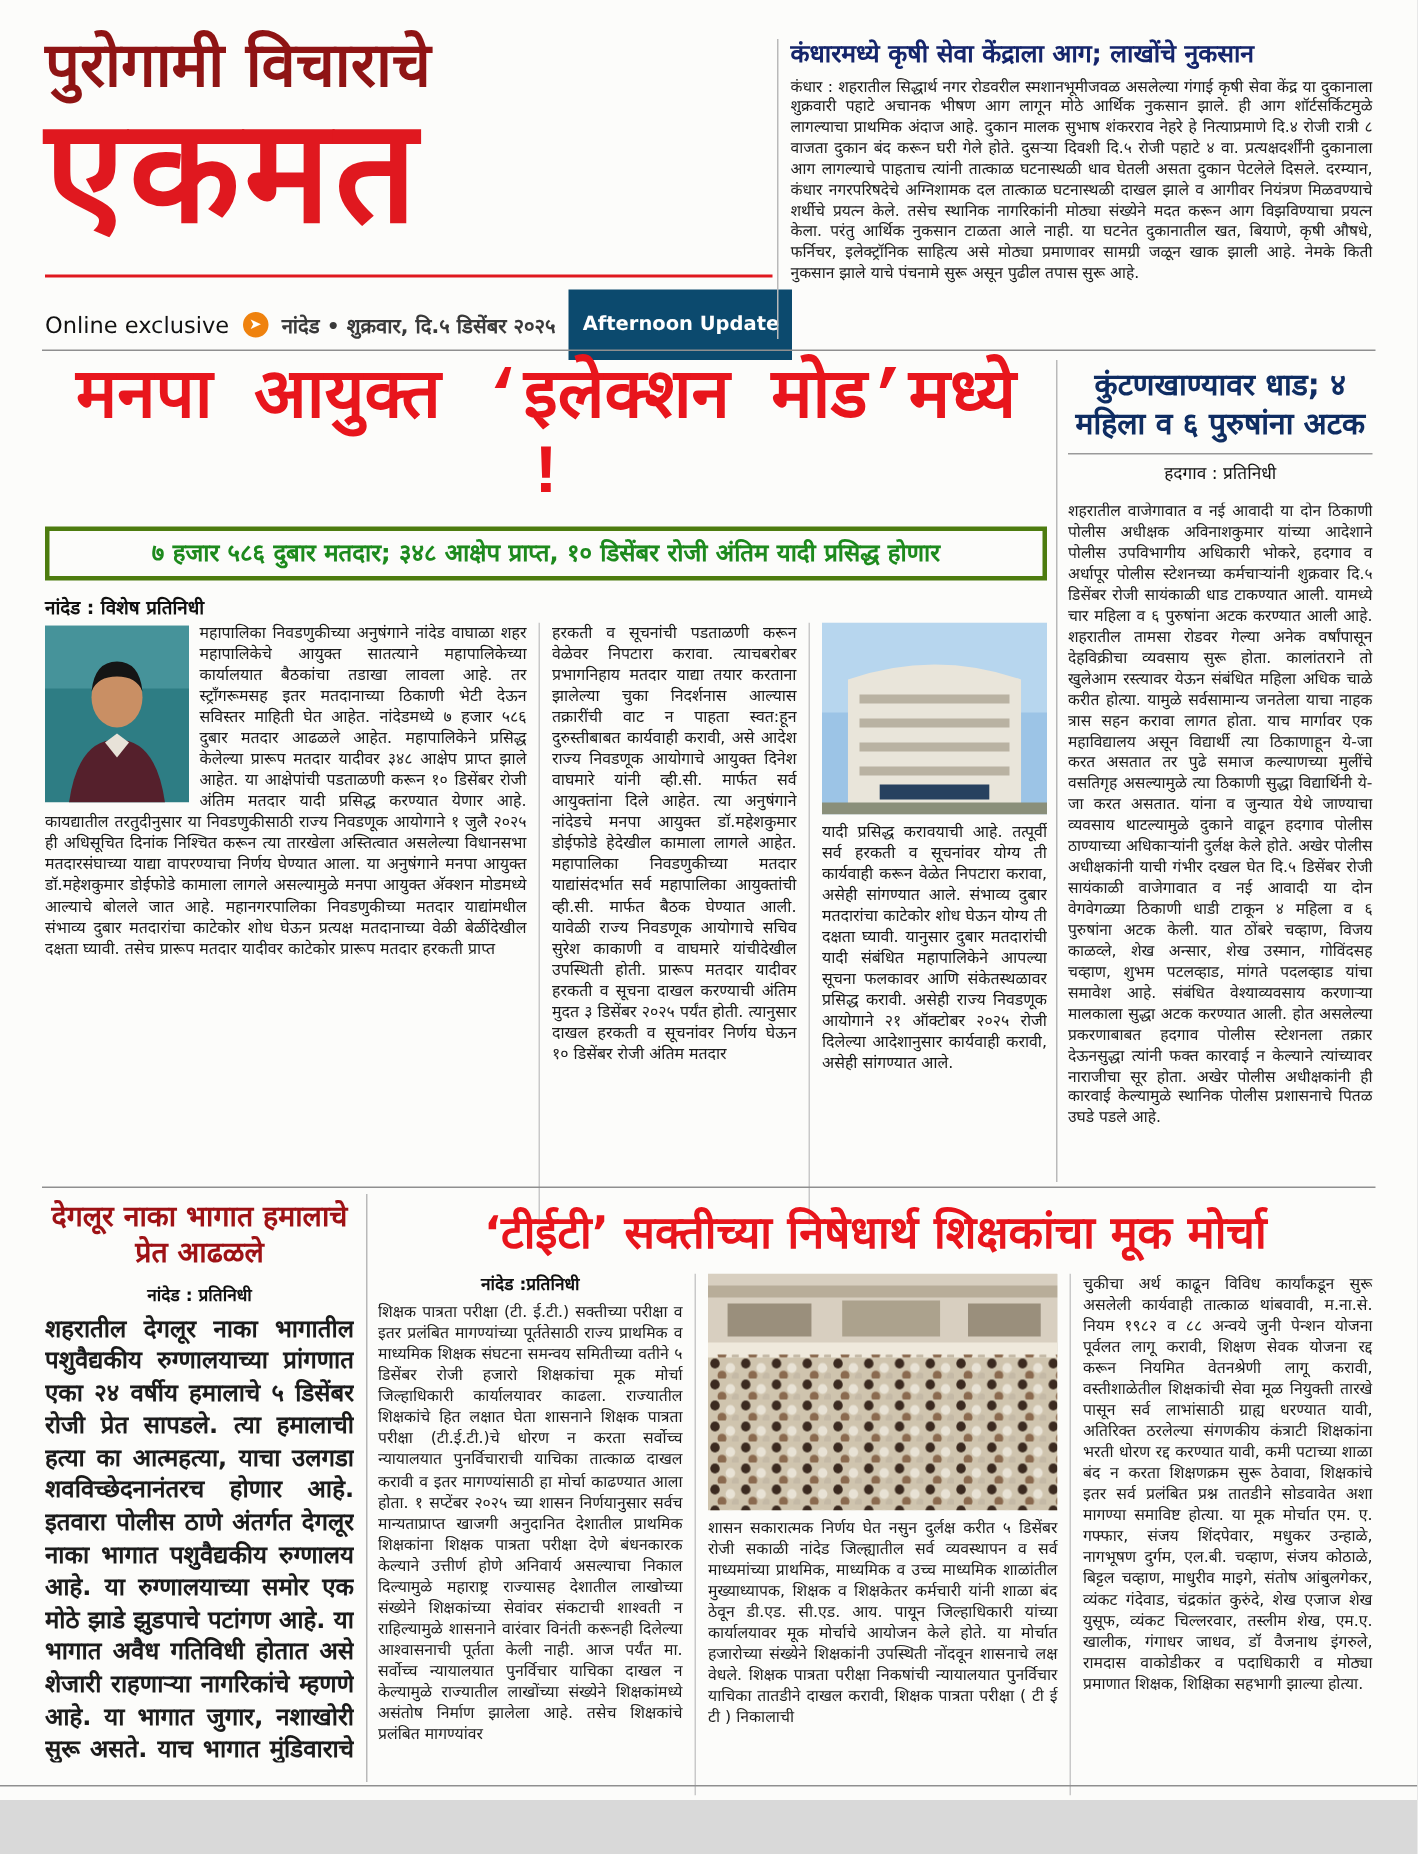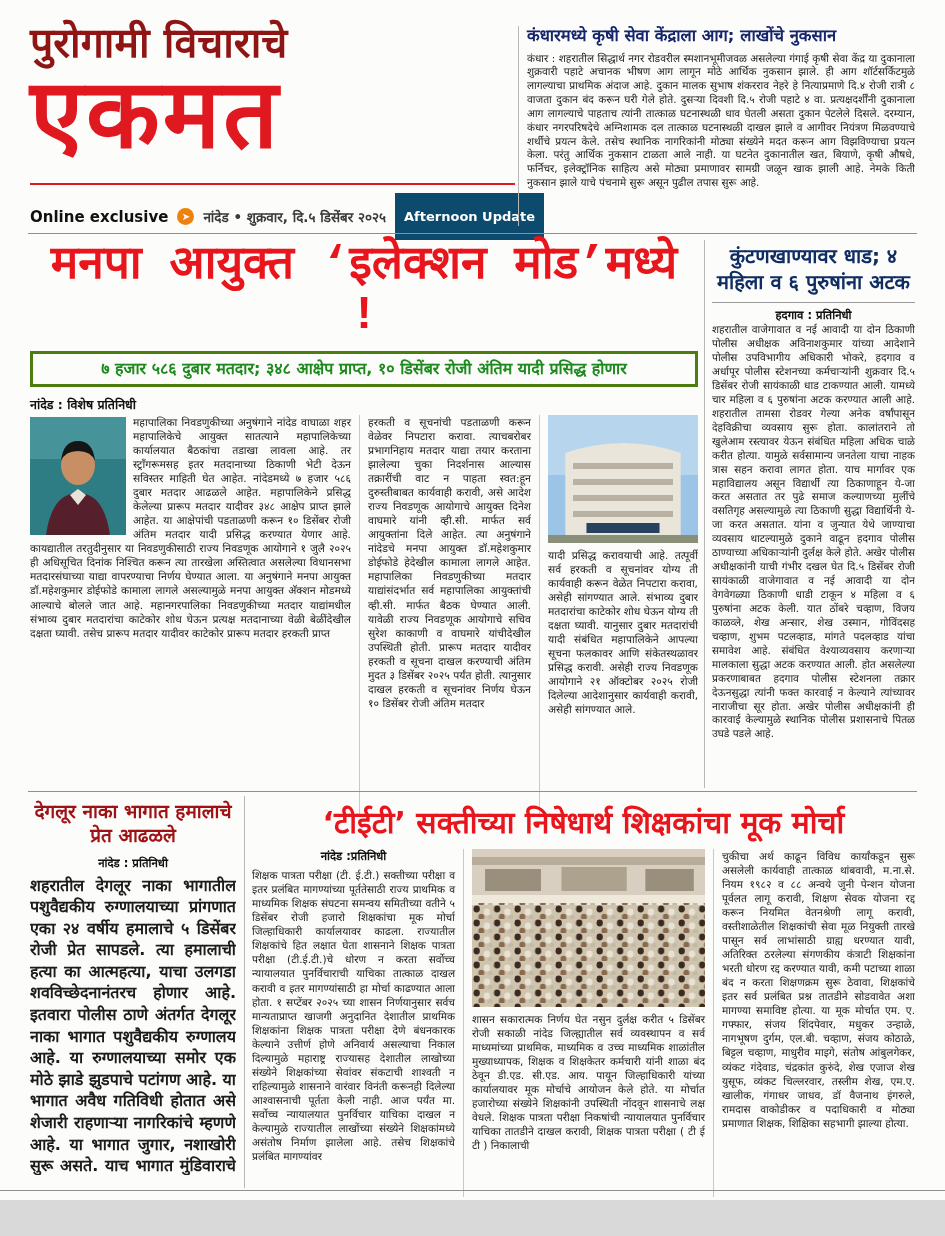--- a/index.html
+++ b/index.html
@@ -6,21 +6,21 @@
   html,body { background:#d9d9d9; }
   body { font-family:"DejaVu Sans","Liberation Sans",sans-serif; }
   #page { position:relative; width:945px; height:1200px; background:#fcfcfa; margin:0 auto; overflow:hidden; }
 
   
   .masthead { position:absolute; left:30px; top:20px; width:482px; }
   .tagline { font-size:41px; font-weight:bold; color:#8f1414; line-height:1.15; }
   .paper-title { font-size:96px; font-weight:bold; color:#e0181f; line-height:0.98; letter-spacing:3px; }
   .masthead-rule { position:absolute; left:30px; top:183px; width:485px; height:2px; background:#e0181f; }
   .dateline-row { position:absolute; left:30px; top:193px; width:492px; display:flex; align-items:center; gap:9px; }
-  .online-exclusive { font-size:15px; font-weight:bold; color:#111; white-space:nowrap; }
+  .online-exclusive { font-size:15px; font-weight:normal; color:#111; white-space:nowrap; }
   .arrow-icon { width:17px; height:17px; border-radius:50%; background:#ef820e; color:#fff; display:inline-flex; align-items:center; justify-content:center; font-size:10px; flex:0 0 auto; }
   .dateline-text { font-size:13.5px; font-weight:bold; color:#3a3a3a; white-space:nowrap; }
   .update-badge { background:#0c4a6e; color:#fff; font-size:13px; font-weight:bold; padding:16px 9px; white-space:nowrap; }
   .header-vdiv { position:absolute; left:518px; top:26px; width:1px; height:200px; background:#b9b9b9; }
   .fire-article { position:absolute; left:527px; top:26px; width:388px; }
   .fire-headline { font-size:16.5px; font-weight:bold; color:#15256b; margin-bottom:5px; line-height:1.25; }
   .fire-body { font-size:10.4px; line-height:1.33; text-align:justify; color:#1c1c1c; height:162px; overflow:hidden; }
   .header-hrule { position:absolute; left:28px; top:233px; width:889px; height:1px; background:#8f8f8f; }
 
   
@@ -35,21 +35,21 @@
   .mcol3 { width:158px; padding-left:8px; }
   .portrait-photo { float:left; width:96px; height:118px; margin:2px 7px 3px 0; display:block; }
   .building-photo { width:100%; height:128px; margin-bottom:5px; display:block; }
 
   .main-vdiv { position:absolute; left:704px; top:240px; width:1px; height:548px; background:#b9b9b9; }
 
   
   .raid-article { position:absolute; left:712px; top:244px; width:203px; }
   .raid-headline { color:#0f2d62; font-size:20px; font-weight:bold; text-align:center; line-height:1.28; }
   .raid-rule { height:1px; background:#9a9a9a; margin:7px 0 4px; }
-  .raid-byline { text-align:center; font-weight:bold; font-size:11.5px; color:#111; margin-bottom:1px; }
+  .raid-byline { text-align:center; font-weight:normal; font-size:11.5px; color:#111; margin-bottom:13px; }
   .raid-body { font-size:10.4px; line-height:1.34; text-align:justify; color:#1c1c1c; height:444px; overflow:hidden; }
 
   .mid-hrule { position:absolute; left:28px; top:791px; width:889px; height:1px; background:#8f8f8f; }
 
   
   .body-article { position:absolute; left:30px; top:800px; width:206px; }
   .body-headline { color:#9e1215; font-size:19px; font-weight:bold; text-align:center; line-height:1.25; }
   .body-byline { text-align:center; font-weight:bold; font-size:11.5px; color:#111; margin:7px 0 5px; }
   .body-body { font-size:16px; line-height:1.35; text-align:justify; color:#1c1c1c; height:300px; overflow:hidden;font-weight:bold; }
   .bottom-vdiv { position:absolute; left:244px; top:796px; width:1px; height:392px; background:#b9b9b9; }

